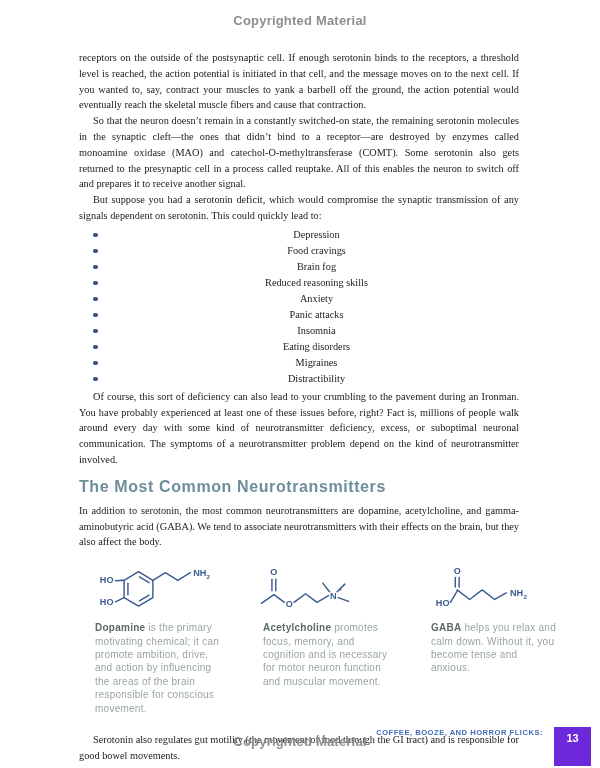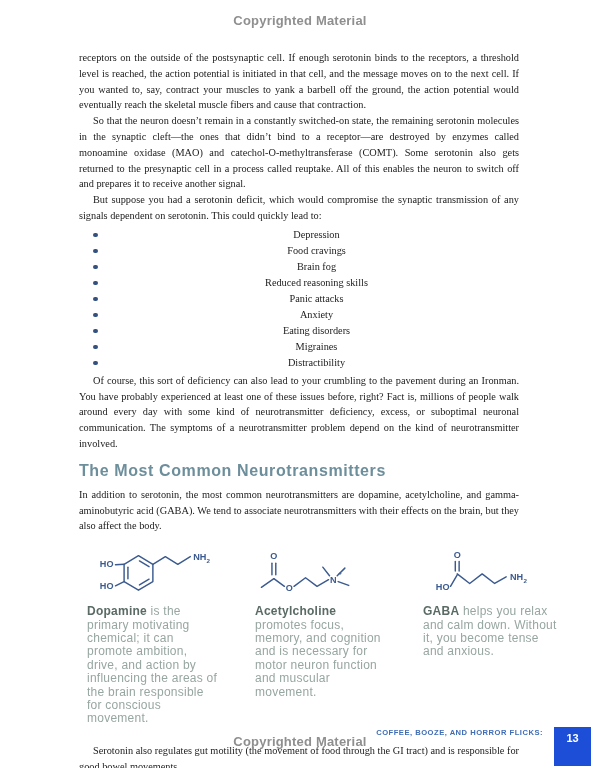--- a/index.html
+++ b/index.html
@@ -37,35 +37,35 @@
   }
   p.after-heading { margin-top:7px; }
   p.mt { margin-top:2px; }
   .columns { display:flex; gap:26px; width:478px; margin-top:8px; }
   .col { flex:1; min-width:0; }
   .col svg { display:block; }
   .bond { stroke:#3b5a8f; stroke-width:1.5; fill:none; stroke-linecap:round; stroke-linejoin:round; }
   .atom { fill:#3b5a8f; font-family:"Liberation Sans", sans-serif; font-weight:bold; font-size:9.5px; }
   .atom-sub { fill:#3b5a8f; font-family:"Liberation Sans", sans-serif; font-weight:bold; font-size:6.5px; }
   .caption {
-    margin:5px 0 0 8px; font-family:"Liberation Sans", sans-serif;
-    font-size:12px; line-height:13.4px; letter-spacing:.25px; color:#97a6a0;
+    margin:5px 0 0 16px; font-family:"Liberation Sans", sans-serif;
+    font-size:10px; line-height:13.4px; letter-spacing:.25px; color:#97a6a0;
   }
   .cap-name { font-weight:bold; color:#5a6b66; }
   p.last-par { margin-top:17px; }
   .footer-title {
     position:absolute; right:57px; top:728px; text-align:right;
     font-family:"Liberation Sans", sans-serif; font-weight:bold;
     font-size:7.6px; line-height:10px; letter-spacing:.5px; z-index:4;
   }
   .ft-line1 { color:#3f6db6; }
   .ft-line2 { color:#5b80c0; }
   .page-box {
     position:absolute; right:9px; top:727px; width:37px; height:39px;
-    background:#1d4ed8; text-align:center; z-index:6;
+    background:#6d28d9; text-align:center; z-index:6;
   }
   .page-box .num {
     display:block; margin-top:5px; color:#ffffff;
     font-family:"Liberation Sans", sans-serif; font-weight:bold; font-size:11px;
   }
 </style>
 </head>
 <body>
 
 <div class="page">
@@ -95,28 +95,32 @@
           <span>Brain fog</span>
         </li>
 
         <li>
           <span class="dot"></span>
           <span>Reduced reasoning skills</span>
         </li>
 
         <li>
           <span class="dot"></span>
+          <span>Anxiety</span>
+        </li>
+
+        <li>
+          <span class="dot"></span>
           <span>Panic attacks</span>
         </li>
 
         <li>
           <span class="dot"></span>
-          <span>Anxiety</span>
-        </li>
-
+          <span>Insomnia</span>
+        </li>
 
         <li>
           <span class="dot"></span>
           <span>Eating disorders</span>
         </li>
 
         <li>
           <span class="dot"></span>
           <span>Migraines</span>
         </li>

